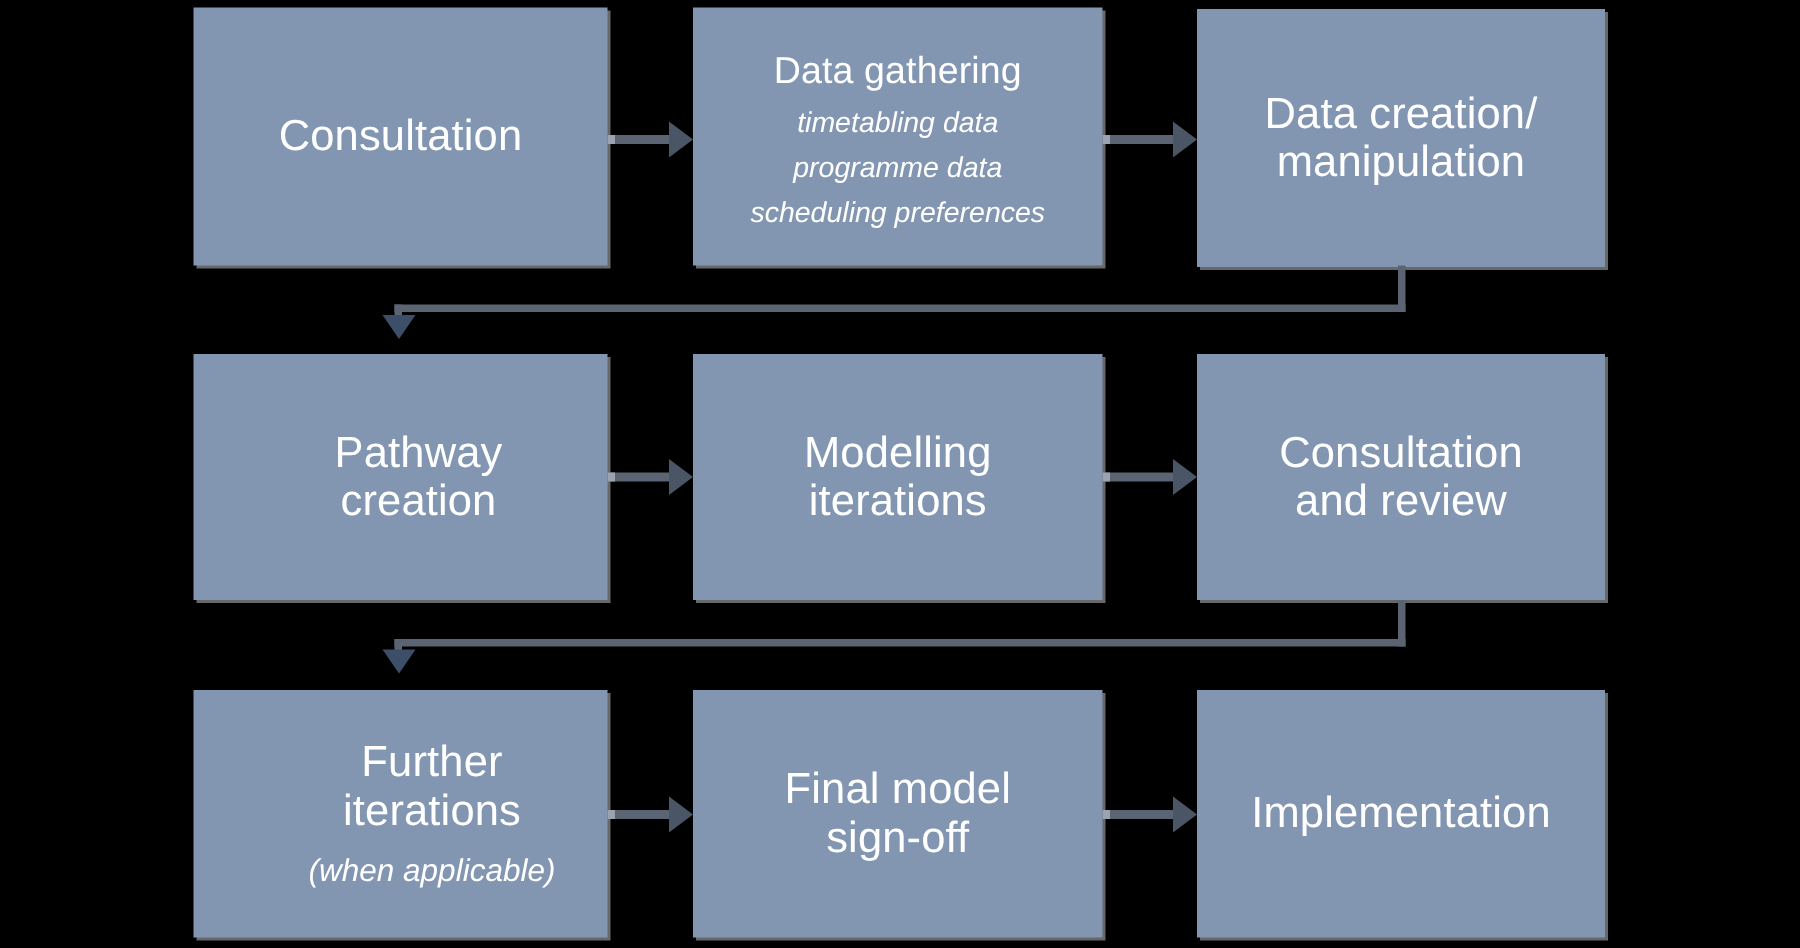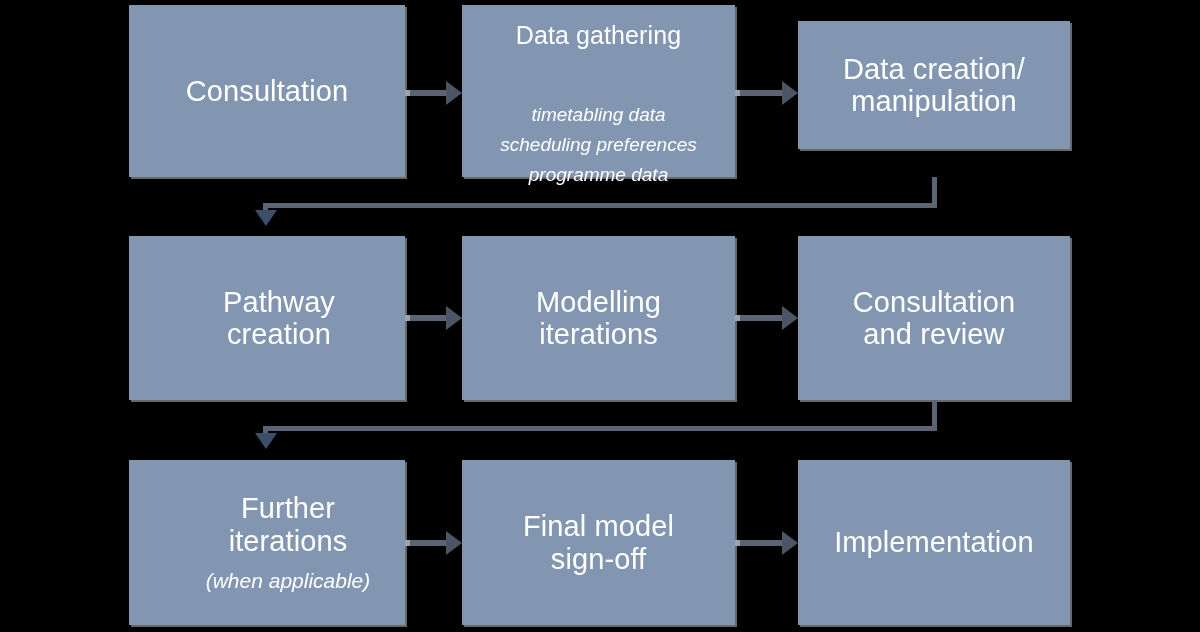--- a/index.html
+++ b/index.html
@@ -43,22 +43,21 @@
     font-size: 25px;
   }
   .pbox .sub {
     font-size: 19px;
     font-style: italic;
     font-weight: 400;
     line-height: 1.0;
   }
   .pbox.stack-top {
     justify-content: flex-start;
-    padding-top: 16px;
-    gap: 44px;
+    padding-top: 28px;
   }
   .pbox.stack-top .sub-group {
     margin-top: 12px;
     display: flex;
     flex-direction: column;
     gap: 11px;
     align-items: center;
   }
   .pbox .note {
     font-size: 21px;
@@ -136,32 +135,32 @@
   <div class="harrow" style="left:405px; top:81px; width:57px;">
     <div class="shaft" style="width:41px;"></div>
     <div class="stub"></div>
     <div class="head" style="left:41px;"></div>
   </div>
 
   <div class="pbox small-title stack-top" style="left:462px; top:5px; width:273px; height:172px;">
     <div class="title">Data gathering</div>
     <div class="sub-group">
       <div class="sub">timetabling data</div>
+      <div class="sub">programme data</div>
       <div class="sub">scheduling preferences</div>
-      <div class="sub">programme data</div>
     </div>
   </div>
 
   <div class="harrow" style="left:735px; top:81px; width:63px;">
     <div class="shaft" style="width:47px;"></div>
     <div class="stub"></div>
     <div class="head" style="left:47px;"></div>
   </div>
 
-  <div class="pbox" style="left:798px; top:21px; width:272px; height:128px;">
+  <div class="pbox" style="left:798px; top:6px; width:272px; height:172px;">
     <div class="title">Data creation/
 manipulation</div>
   </div>
 
   <div class="elbow" style="left:255px; top:177px; width:690px; height:55px;">
     <div class="seg-v-right" style="left:677px; top:0px; height:31px;"></div>
     <div class="seg-h" style="left:8px; top:26px; width:674px;"></div>
     <div class="seg-v-left" style="left:8px; top:26px; height:12px;"></div>
     <div class="head-down" style="left:0px; top:33px;"></div>
   </div>

